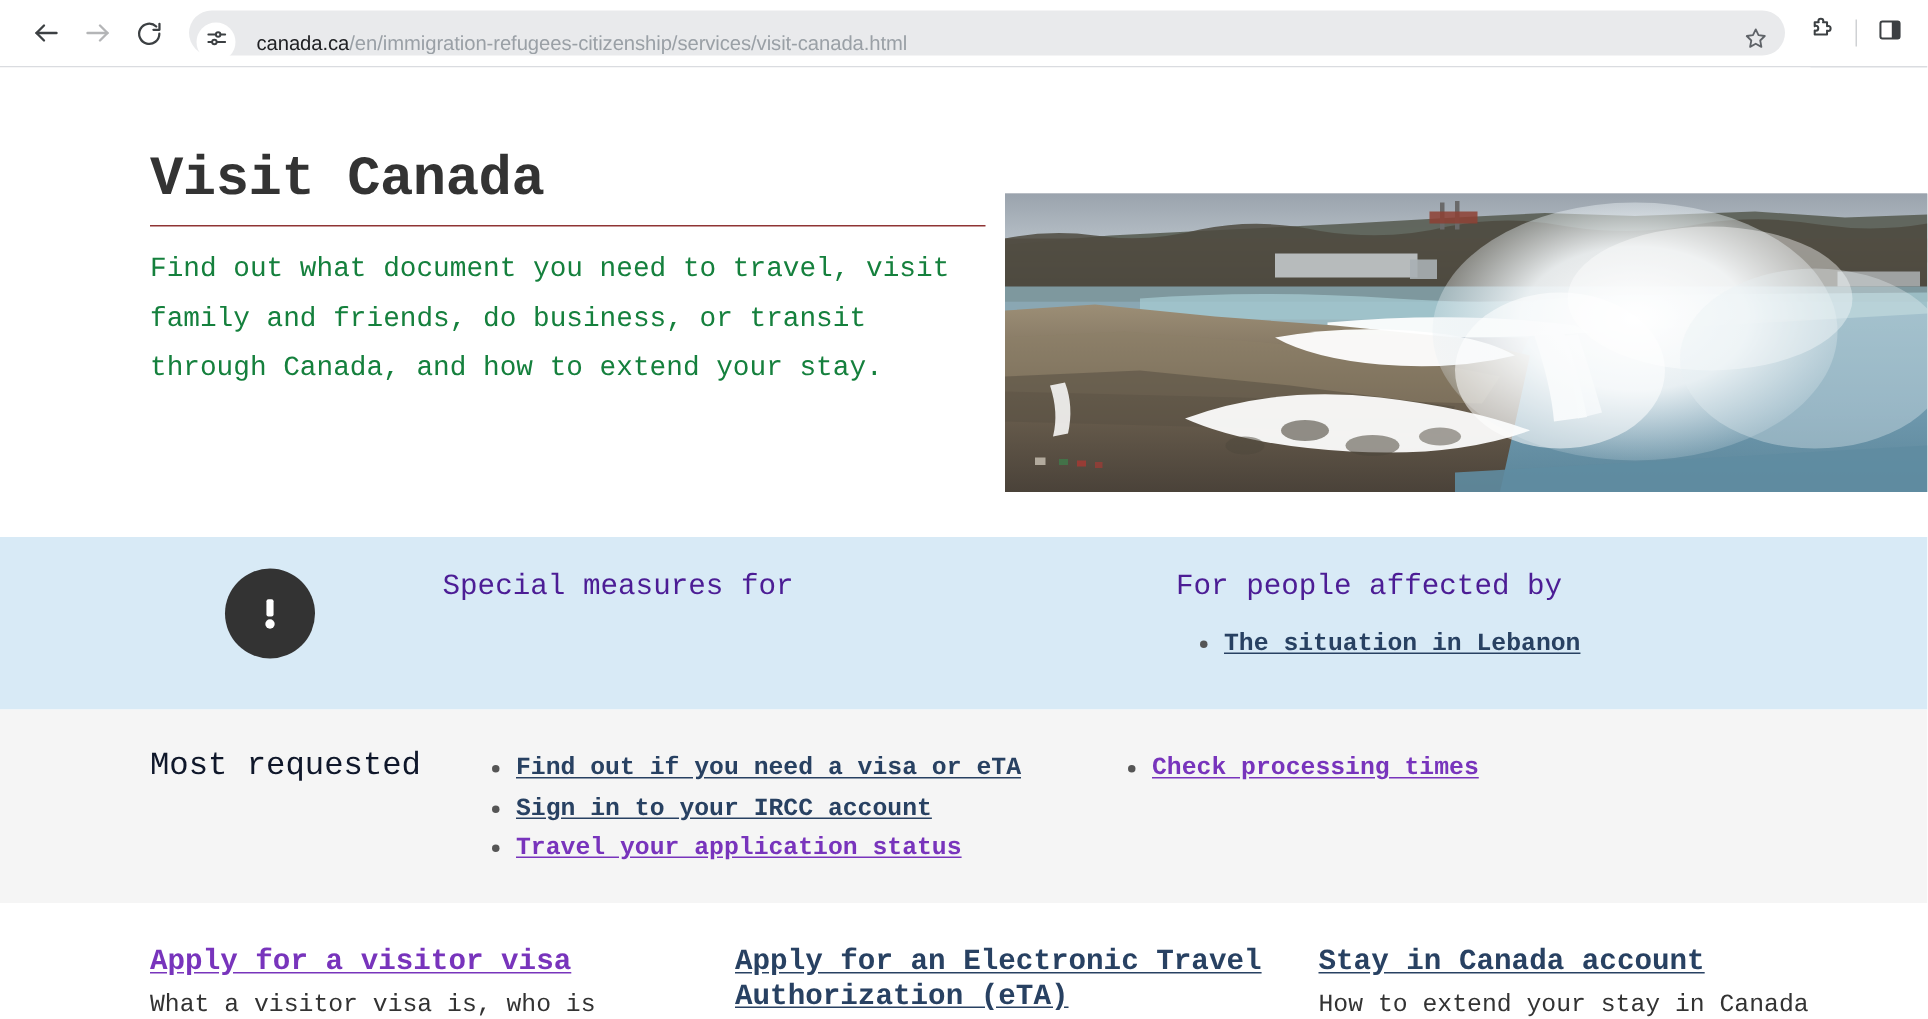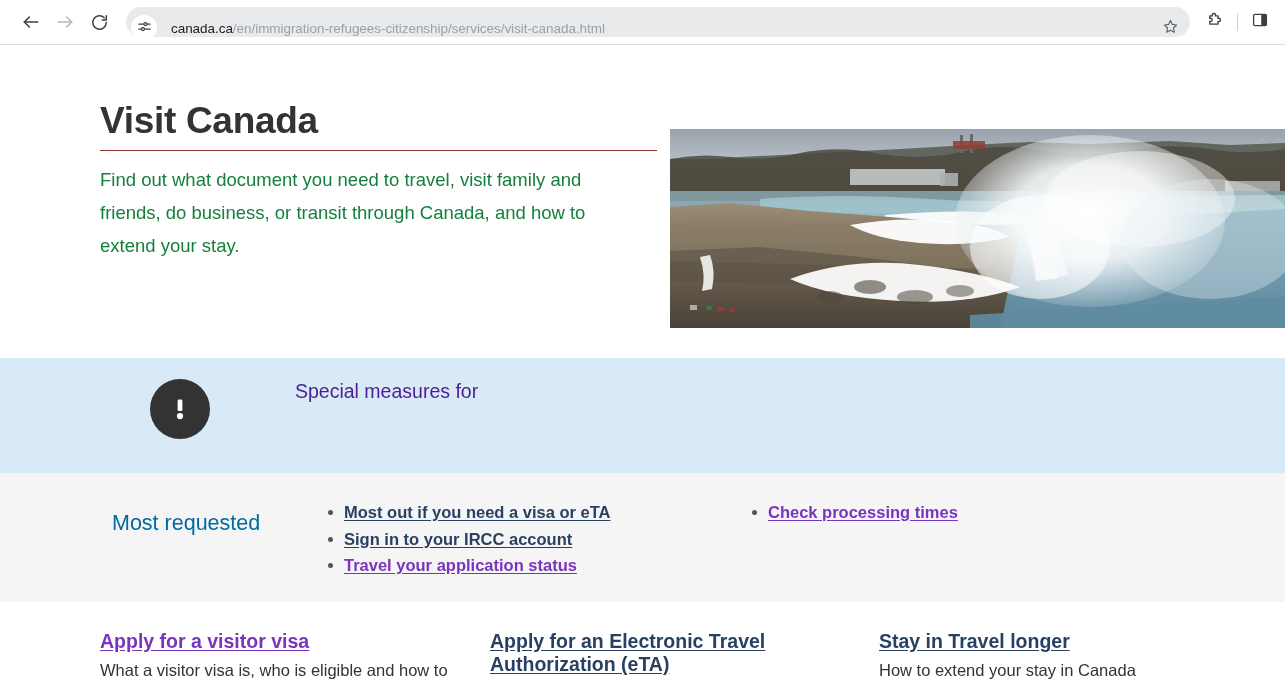--- a/index.html
+++ b/index.html
@@ -83,21 +83,21 @@
     display: flex; align-items: center; justify-content: center;
     cursor: pointer;
   }
   .tb-divider {
     width: 1px; height: 18px;
     background: #cfd1d4;
     margin: 0 7px;
   }
 
   
-  .page { position: relative; width: 1207px; height: 634px; background: #fff; }
+  .page { position: relative; width: 1207px; height: 634px; background: #fff; font-family: Liberation Mono, monospace; }
 
   
   .hero {
     position: relative;
     height: 218px;
   }
   .hero-text {
     position: absolute;
     left: 100px; top: 0; width: 560px;
   }
@@ -190,22 +190,22 @@
   .mr-band {
     position: absolute;
     left: 0; top: 428px;
     width: 1285px; height: 129px;
     background: #f5f5f5;
   }
   .mr-heading {
     position: absolute;
     left: 100px; top: 452px;
     font-size: 21.5px;
-    color: #0369a1;
-    margin: 12px;
+    color: #0f172a;
+    margin: 0;
     font-weight: normal;
     line-height: 28px;
   }
   .mr-col-1 { position: absolute; left: 312px; top: 454px; width: 420px; }
   .mr-col-2 { position: absolute; left: 736px; top: 454px; width: 460px; }
 
   
   .cards {
     position: absolute;
     left: 0; top: 585px;
@@ -407,30 +407,36 @@
       <rect x="10.1" y="4.4" width="3.8" height="9.2" rx="1.1" fill="#ffffff"></rect>
       <circle cx="12" cy="17.6" r="2.5" fill="#ffffff"></circle>
     </svg>
   </div>
 
   <div class="alert-col-1">
     <p class="col-heading">Special measures for</p>
   </div>
 
   <div class="alert-col-2">
+    <p class="col-heading">For people affected by</p>
+    <ul class="linklist">
+      <li>
+        <a class="lnk" href="#">The situation in Lebanon</a>
+      </li>
+    </ul>
   </div>
 
   <div class="mr-band"></div>
 
   <h2 class="mr-heading">Most requested</h2>
 
   <div class="mr-col-1">
     <ul class="linklist">
       <li>
-        <a class="lnk" href="#">Most out if you need a visa or eTA</a>
+        <a class="lnk" href="#">Find out if you need a visa or eTA</a>
       </li>
       <li>
         <a class="lnk" href="#">Sign in to your IRCC account</a>
       </li>
       <li>
         <a class="lnk visited" href="#">Travel your application status</a>
       </li>
     </ul>
   </div>
 
@@ -453,20 +459,20 @@
 
     <div class="card card-2">
       <h2>
         <a href="#">Apply for an Electronic Travel Authorization (eTA)</a>
       </h2>
 
     </div>
 
     <div class="card card-3">
       <h2>
-        <a href="#">Stay in Travel longer</a>
+        <a href="#">Stay in Canada account</a>
       </h2>
       <p>How to extend your stay in Canada</p>
     </div>
 
   </div>
 
 </div>
 
 </body></html>

